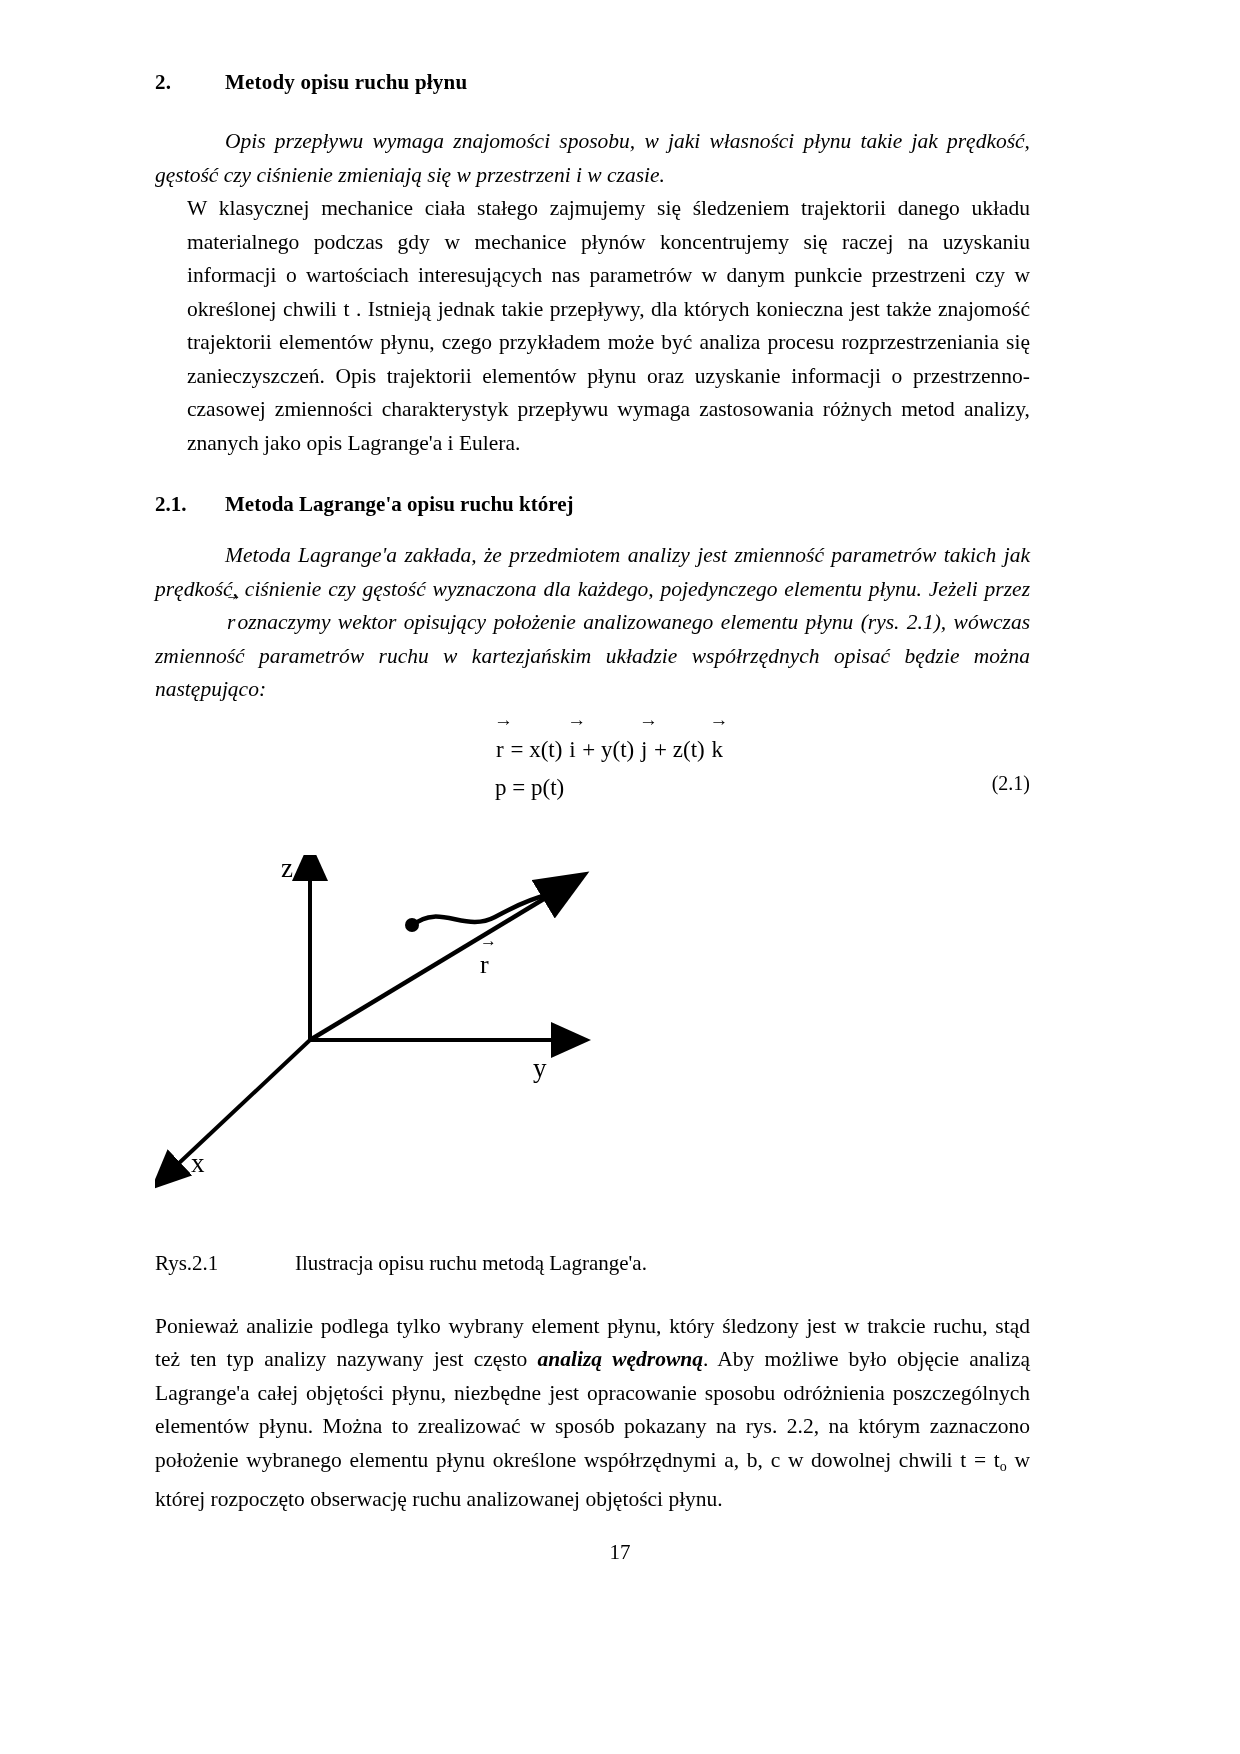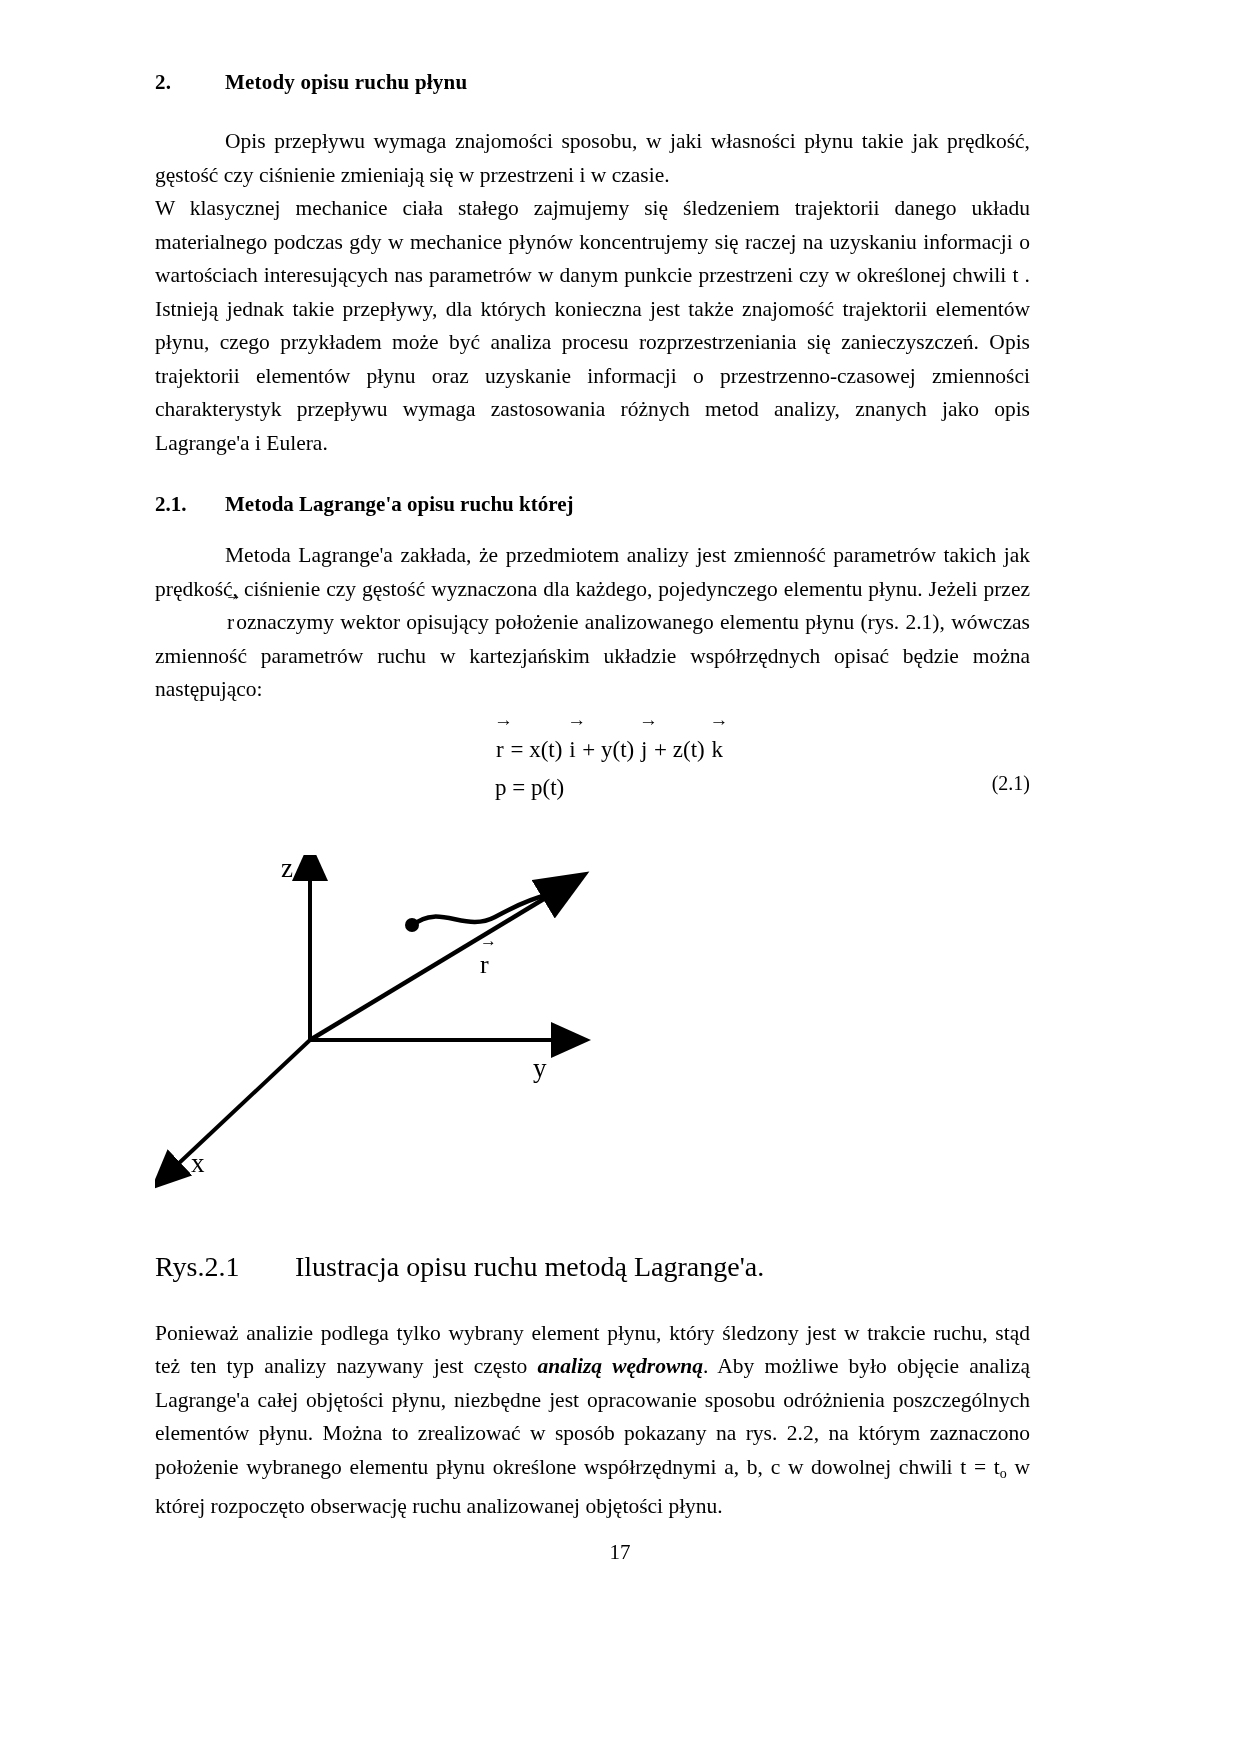--- a/index.html
+++ b/index.html
@@ -48,23 +48,25 @@
 
   
   .para {
     font-size: 21.5px;
     line-height: 33.5px;
     text-align: justify;
     margin: 0;
   }
   .para.indent-first {
     text-indent: 70px;
+    font-style: italic;
   }
   .para + .para {
     margin-top: 0;
+    margin-left: 32px;
   }
   .it { font-style: italic; font-weight: bold; }
 
   
   .vecwrap {
     position: relative;
     display: inline-block;
     padding: 0 2px;
   }
   .vecwrap .arr {
@@ -119,21 +121,21 @@
 
   
   .figure {
     position: relative;
     width: 875px;
     height: 390px;
     margin: 6px 0 0 0;
   }
   .figcap {
     display: flex;
-    font-size: 28px;
+    font-size: 21px;
     margin: 6px 0 34px 0;
   }
   .figcap .lbl {
     width: 140px;
     flex: 0 0 140px;
   }
 
   .axis-label {
     position: absolute;
     font-size: 27px;

